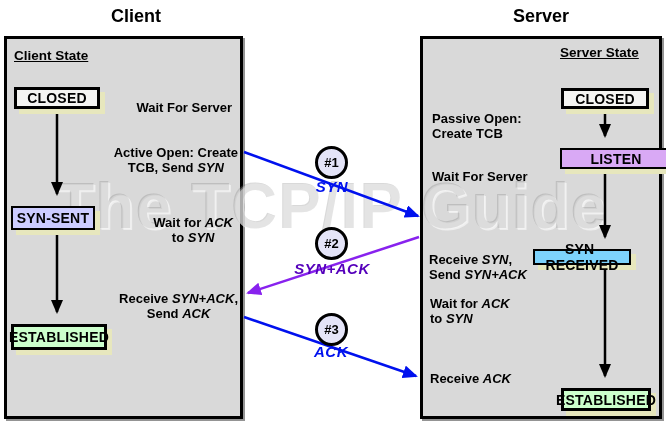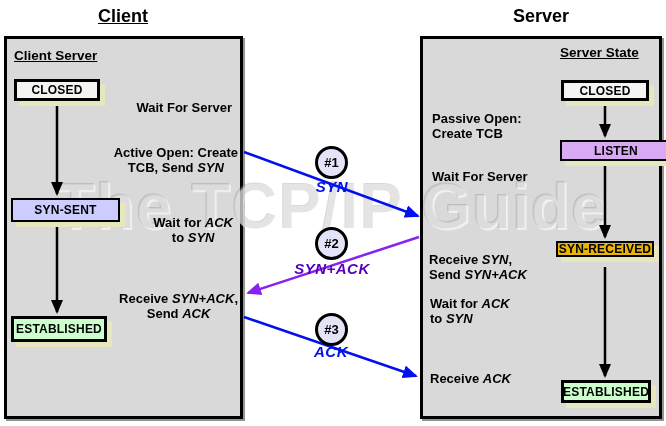--- a/index.html
+++ b/index.html
@@ -24,24 +24,25 @@
     text-shadow:-1px -1px 0 rgba(130,130,130,0.30), 1px 1px 0 rgba(255,255,255,0.55);
     pointer-events:none;
   }
   .state-heading {
     position:absolute; z-index:4; font-size:13.5px; font-weight:bold;
     text-decoration:underline; color:#000; white-space:nowrap;
   }
   .state-box {
     position:absolute; z-index:4; box-sizing:border-box;
     border:2px solid #000; background:#fff;
-    font-size:12px; font-weight:bold; text-align:center; color:#000;
+    font-size:14px; font-weight:bold; text-align:center; color:#000;
     display:flex; align-items:center; justify-content:center;
     box-shadow:5px 5px 0 var(--shadow);
     letter-spacing:0.2px;
+    margin-top:8px;
   }
   .bw3 { border-width:3px; }
   .note {
     position:absolute; z-index:4; font-size:13px; font-weight:bold;
     line-height:15px; color:#000; white-space:pre-line;
   }
   .note.r { text-align:center; }
   svg#arrows { position:absolute; z-index:3; left:0; top:0; pointer-events:none; }
   .ln-black { stroke:#000; stroke-width:2.5; }
   .ln-blue  { stroke:var(--blue); stroke-width:2.5; }
@@ -61,51 +62,51 @@
     font-size:15px; font-weight:bold; font-style:italic; letter-spacing:0.5px;
   }
   .msg-blue   { color:var(--blue); }
   .msg-purple { color:var(--purple-text); }
 </style>
 </head>
 <body>
 
 <div id="stage">
 
-  <div class="panel-title" style="left:23px; top:6px;text-decoration:underline;">Client</div>
+  <div class="panel-title" style="left:36px; top:6px;">Client</div>
   <div class="panel-title" style="left:441px; top:6px;">Server</div>
 
   <div class="panel" style="left:4px; width:233px;"></div>
   <div class="panel" style="left:420px; width:236px;"></div>
 
   <div id="watermark">The TCP/IP Guide</div>
 
-  <div class="state-heading" style="left:14px; top:48px;">Client Server</div>
+  <div class="state-heading" style="left:14px; top:48px;">Client State</div>
 
   <div class="state-box bw3" style="left: 14px; top: 79px; width: 86px; height: 22px; background: rgb(244, 244, 242);">CLOSED</div>
 
-  <div class="state-box" style="left: 11px; top: 198px; width: 109px; height: 24px; background: rgb(204, 204, 255);">SYN-SENT</div>
+  <div class="state-box" style="left: 11px; top: 198px; width: 84px; height: 24px; background: rgb(204, 204, 255);">SYN-SENT</div>
 
   <div class="state-box bw3" style="left: 11px; top: 316px; width: 96px; height: 26px; background: rgb(204, 255, 204);">ESTABLISHED</div>
 
   <div class="note r" style="right:434px; top:100px;"><span>Wait For Server</span></div>
   <div class="note r" style="right:428px; top:145px;"><span>Active Open: Create
 TCB, Send </span><span style="font-style: italic;">SYN</span></div>
   <div class="note r" style="right:433px; top:215px;"><span>Wait for </span><span style="font-style: italic;">ACK</span><span>
 to </span><span style="font-style: italic;">SYN</span></div>
   <div class="note r" style="right:428px; top:291px;"><span>Receive </span><span style="font-style: italic;">SYN+ACK</span><span>,
 Send </span><span style="font-style: italic;">ACK</span></div>
 
   <div class="state-heading" style="left:560px; top:45px;">Server State</div>
 
   <div class="state-box bw3" style="left: 561px; top: 80px; width: 88px; height: 21px; background: rgb(244, 244, 242);">CLOSED</div>
 
   <div class="state-box" style="left: 560px; top: 140px; width: 112px; height: 21px; background: rgb(217, 169, 245);">LISTEN</div>
 
-  <div class="state-box" style="left: 556px; top: 241px; width: 98px; height: 16px; background: #eab308;">SYN-RECEIVED</div>
+  <div class="state-box" style="left: 533px; top: 241px; width: 98px; height: 16px; background: #7dd3fc;">SYN-RECEIVED</div>
 
   <div class="state-box bw3" style="left: 561px; top: 380px; width: 90px; height: 23px; background: rgb(204, 255, 204);">ESTABLISHED</div>
 
   <div class="note" style="left:432px; top:111px;"><span>Passive Open:
 Create TCB</span></div>
   <div class="note" style="left:432px; top:169px;"><span>Wait For Server</span></div>
   <div class="note" style="left:429px; top:216px;margin-top:36px;"><span>Receive </span><span style="font-style: italic;">SYN</span><span>,
 Send </span><span style="font-style: italic;">SYN+ACK</span></div>
   <div class="note" style="left:430px; top:296px;"><span>Wait for </span><span style="font-style: italic;">ACK</span><span>
 to </span><span style="font-style: italic;">SYN</span></div>

